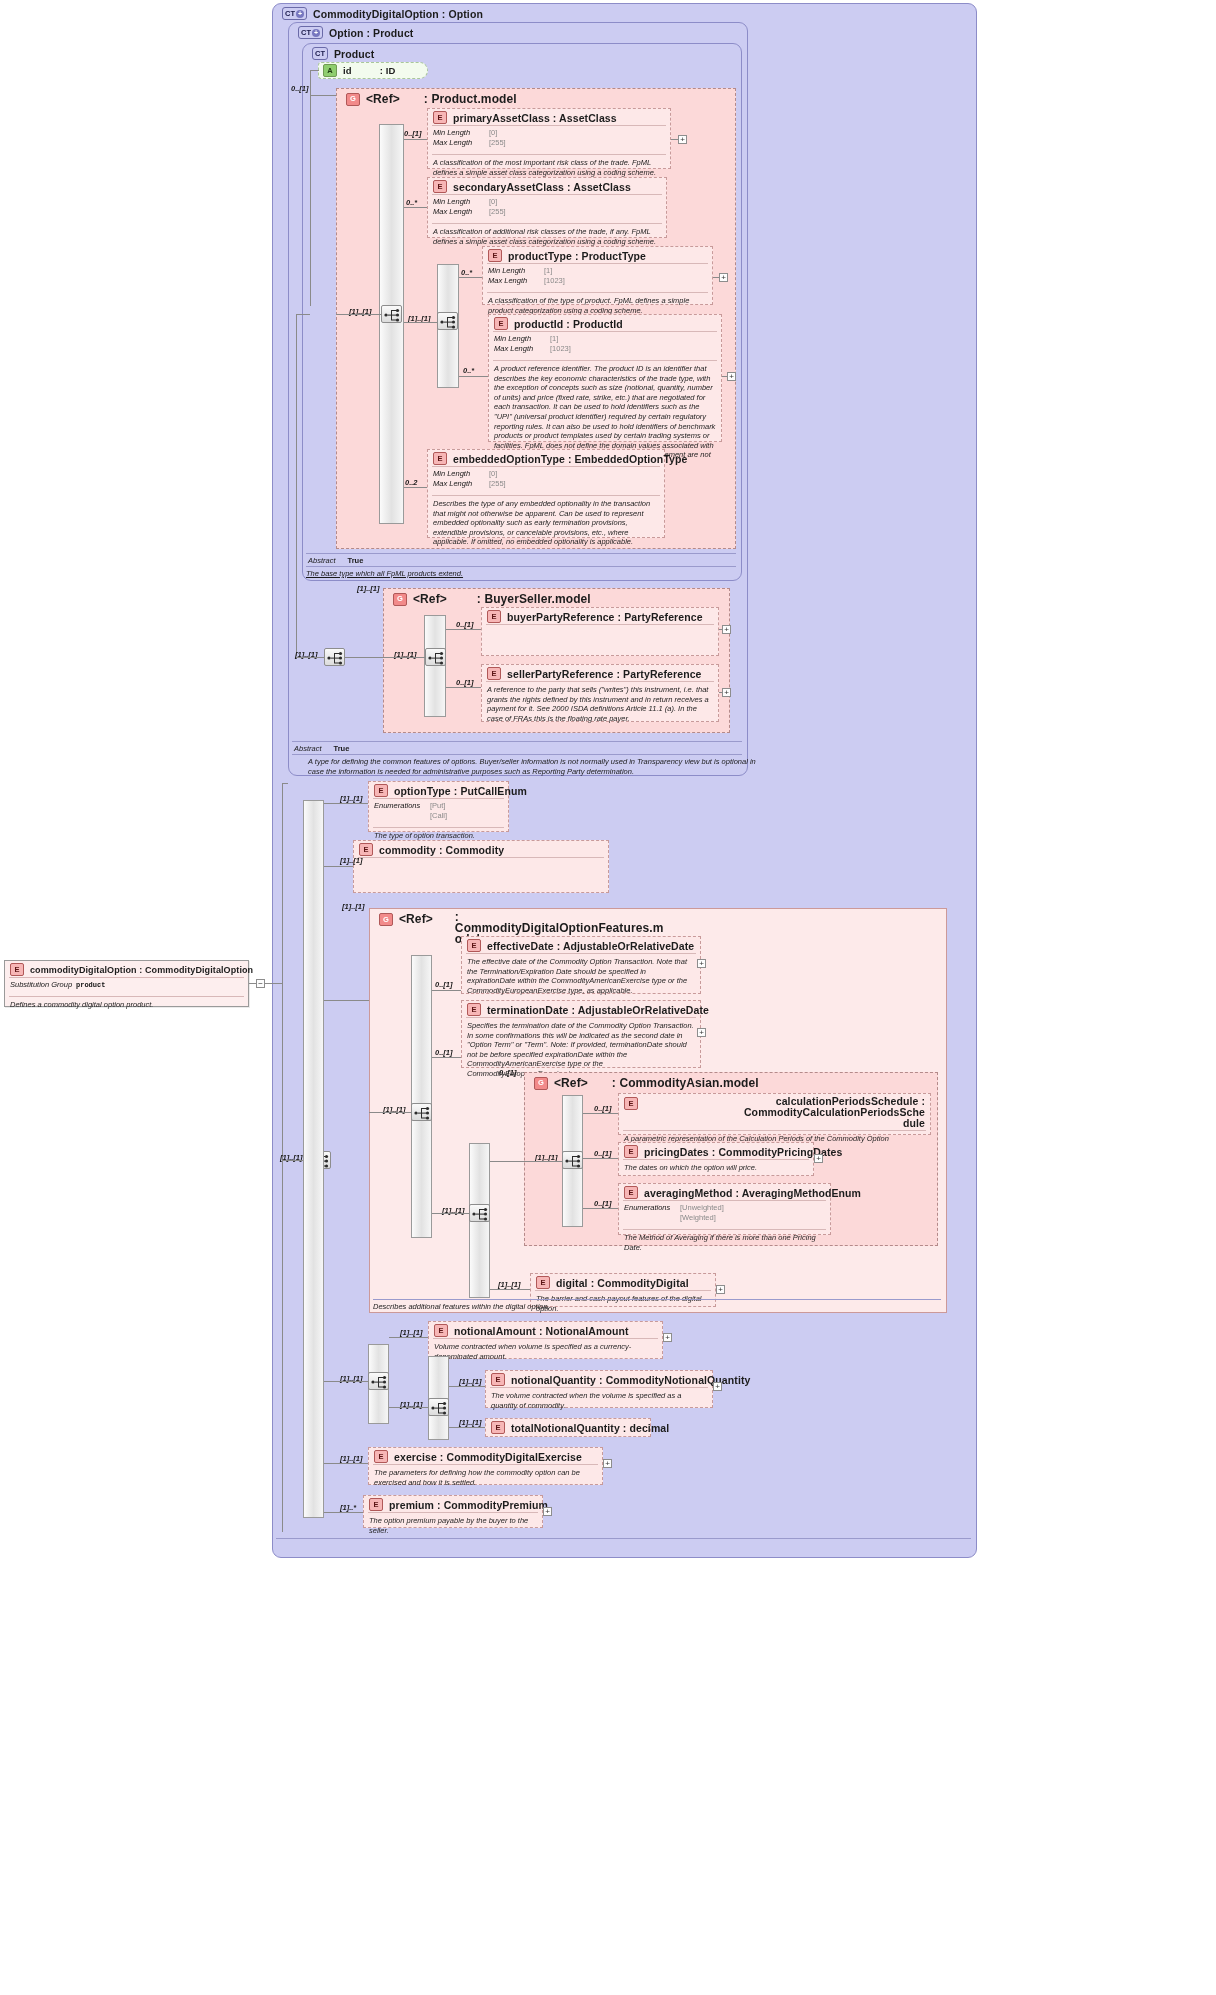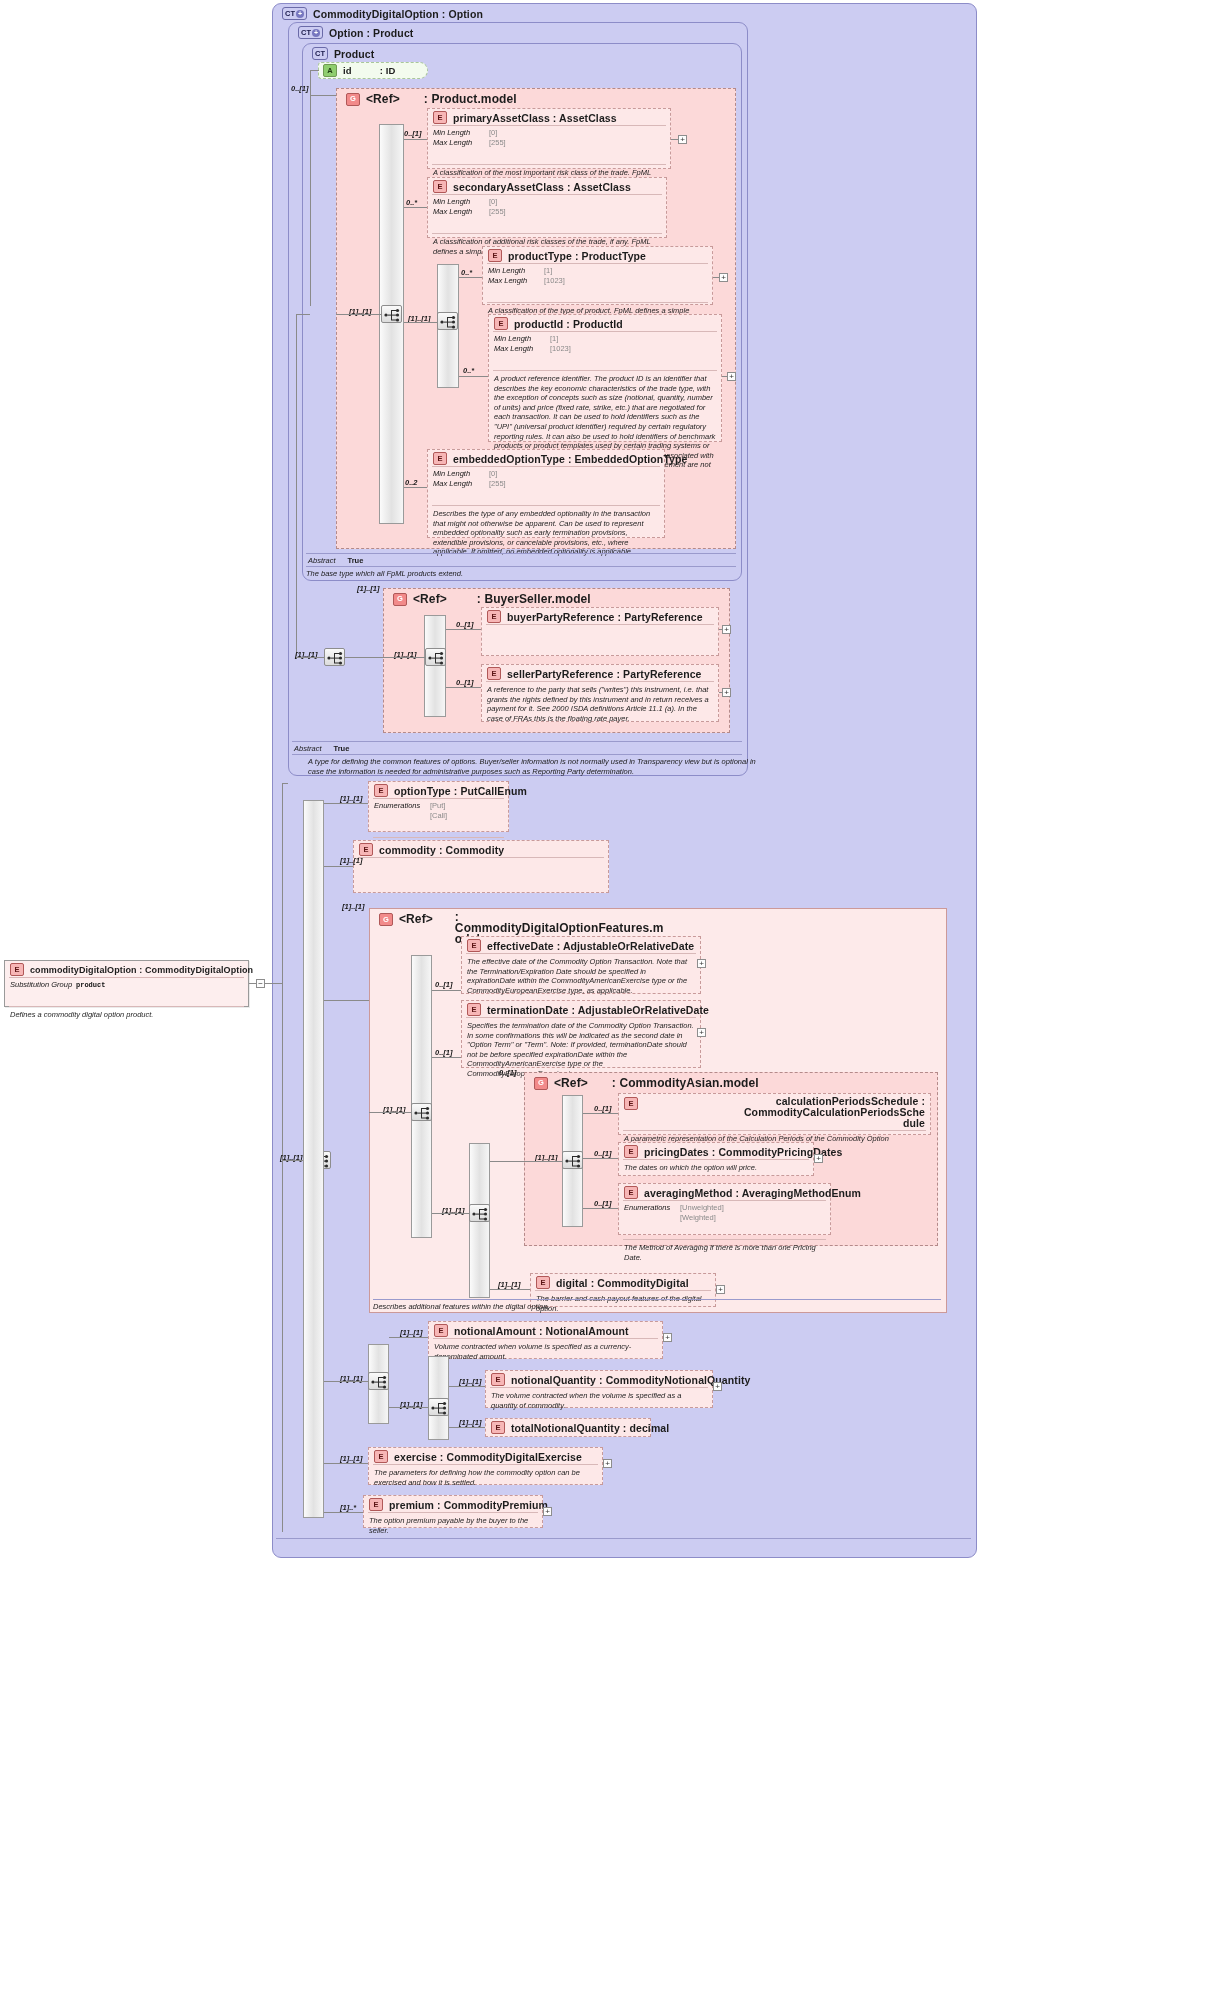--- a/index.html
+++ b/index.html
@@ -116,21 +116,21 @@
     border: 1px solid #6f9b52;
     background: #8fce6e;
     color: #1d3a10;
     border-radius: 2px;
   }
 
   
   .facets {
     font-size: 7.5px;
     color: #262626;
-    padding: 1px 5px 15px 5px;
+    padding: 1px 5px 5px 5px;
     line-height: 10px;
   }
   .facets .row { display: flex; }
   .facets .k {
     font-style: italic;
     min-width: 56px;
     color: #171717;
   }
   .facets .v { color: #8a8a8a; }
   .facets .v.dark { color: #111; font-weight: bold; font-family: "Liberation Mono", monospace; font-size: 7px;}
@@ -415,21 +415,21 @@
     <div class="desc wrap2">Describes the type of any embedded optionality in the transaction that might not otherwise be apparent. Can be used to represent embedded optionality such as early termination provisions, extendible provisions, or cancelable provisions, etc., where applicable. If omitted, no embedded optionality is applicable.</div>
   </div>
   <div class="card" style="left:405px; top:478px;">0..2</div>
   <div class="line-h" style="left:404px; top:487px; width:23px;"></div>
 
   <div class="note-sep" style="left:306px; top:553px; width:430px;"></div>
   <div class="abstract-row box" style="left:302px; top:555px; width:430px;">
     <i>Abstract</i><b>True</b>
   </div>
   <div class="note-sep" style="left:306px; top:566px; width:430px;"></div>
-  <div class="footer-note" style="left:306px; top:569px; width:430px;">The base type which all FpML products extend.</div>
+  <div class="footer-note" style="left:306px; top:569px; width:430px;text-decoration:underline;">The base type which all FpML products extend.</div>
 
   <div class="box grp-ref" style="left:383px; top:588px; width:347px; height:145px;"></div>
   <div class="card" style="left:357px; top:584px;">[1]..[1]</div>
   <div class="hdr box" style="left:387px; top:590px;">
     <span class="badge badge-g">G</span>
     <span class="title small">&lt;Ref&gt;</span>
     <span class="title small" style="margin-left:24px;">: BuyerSeller.model</span>
   </div>
 
   <div class="line-v" style="left:296px; top:314px; height:342px;"></div>

